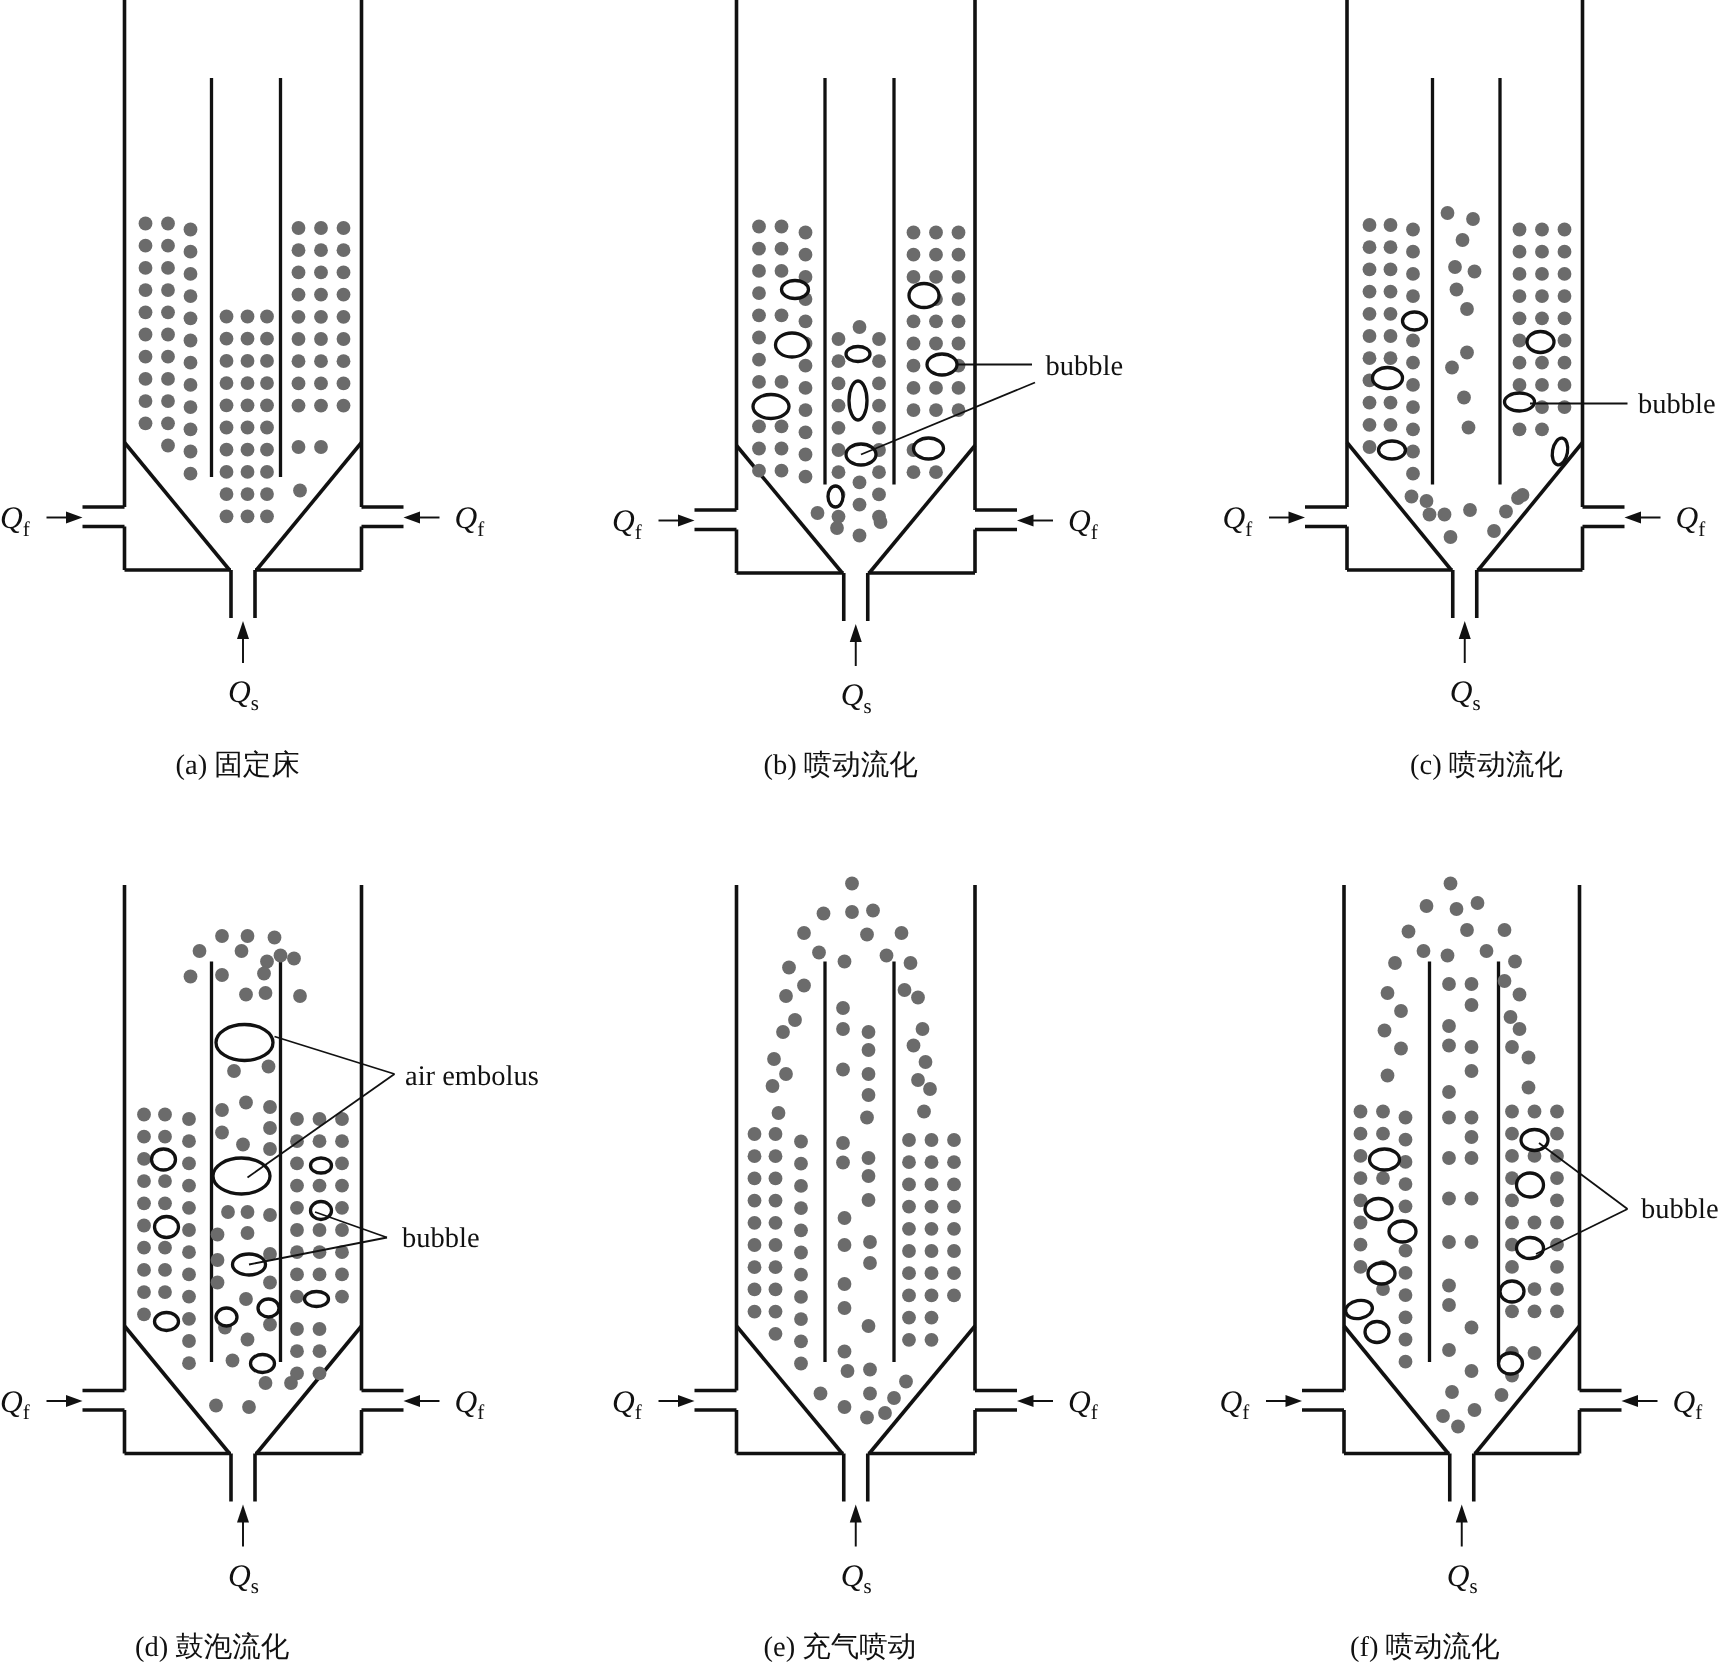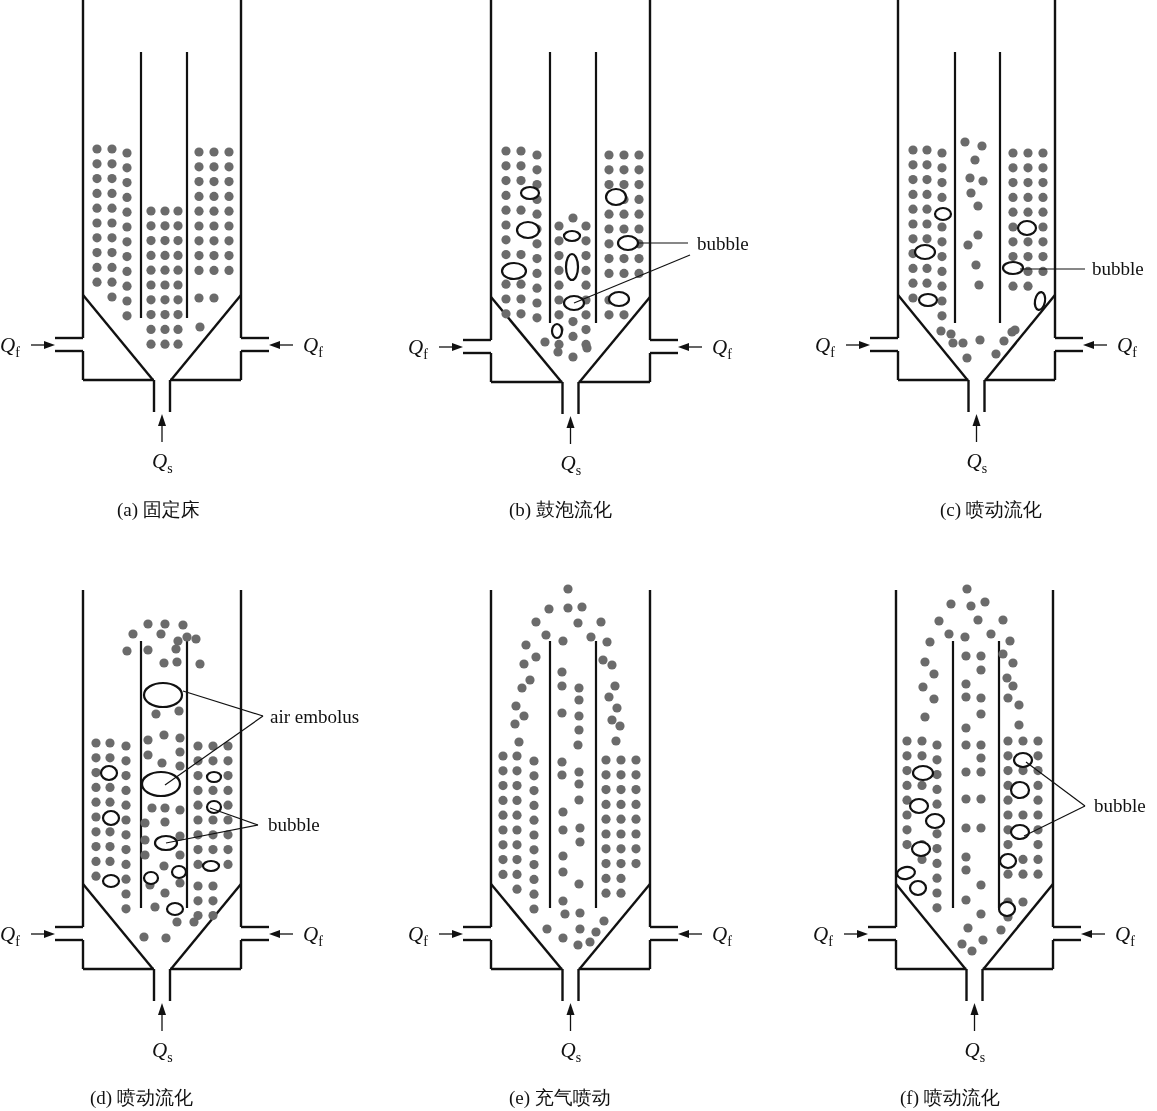--- a/index.html
+++ b/index.html
@@ -800,17 +800,17 @@
       <ellipse cx="1020" cy="832" rx="9" ry="7" fill="#fff" stroke="#111111" stroke-width="2.2"></ellipse>
       <ellipse cx="1008" cy="861" rx="8" ry="7" fill="#fff" stroke="#111111" stroke-width="2.2"></ellipse>
       <ellipse cx="1007" cy="909" rx="8" ry="7" fill="#fff" stroke="#111111" stroke-width="2.2"></ellipse>
       <line x1="1026" y1="762" x2="1085" y2="806" stroke="#111111" stroke-width="1.2" stroke-linecap="butt"></line>
       <line x1="1024" y1="836" x2="1085" y2="806" stroke="#111111" stroke-width="1.2" stroke-linecap="butt"></line>
       <text x="1094" y="812" font-size="19" class="lbl">bubble</text>
     </g>
   </svg>
 
 <div class="caption" style="left:117px;top:497px;">(a) 固定床</div>
-<div class="caption" style="left:509px;top:497px;">(b) 鼓泡流化</div>
+<div class="caption" style="left:509px;top:497px;">(b) 喷动流化</div>
 <div class="caption" style="left:940px;top:497px;">(c) 喷动流化</div>
-<div class="caption" style="left:90px;top:1085px;">(d) 喷动流化</div>
+<div class="caption" style="left:90px;top:1085px;">(d) 鼓泡流化</div>
 <div class="caption" style="left:509px;top:1085px;">(e) 充气喷动</div>
 <div class="caption" style="left:900px;top:1085px;">(f) 喷动流化</div>
 
 </body></html>

